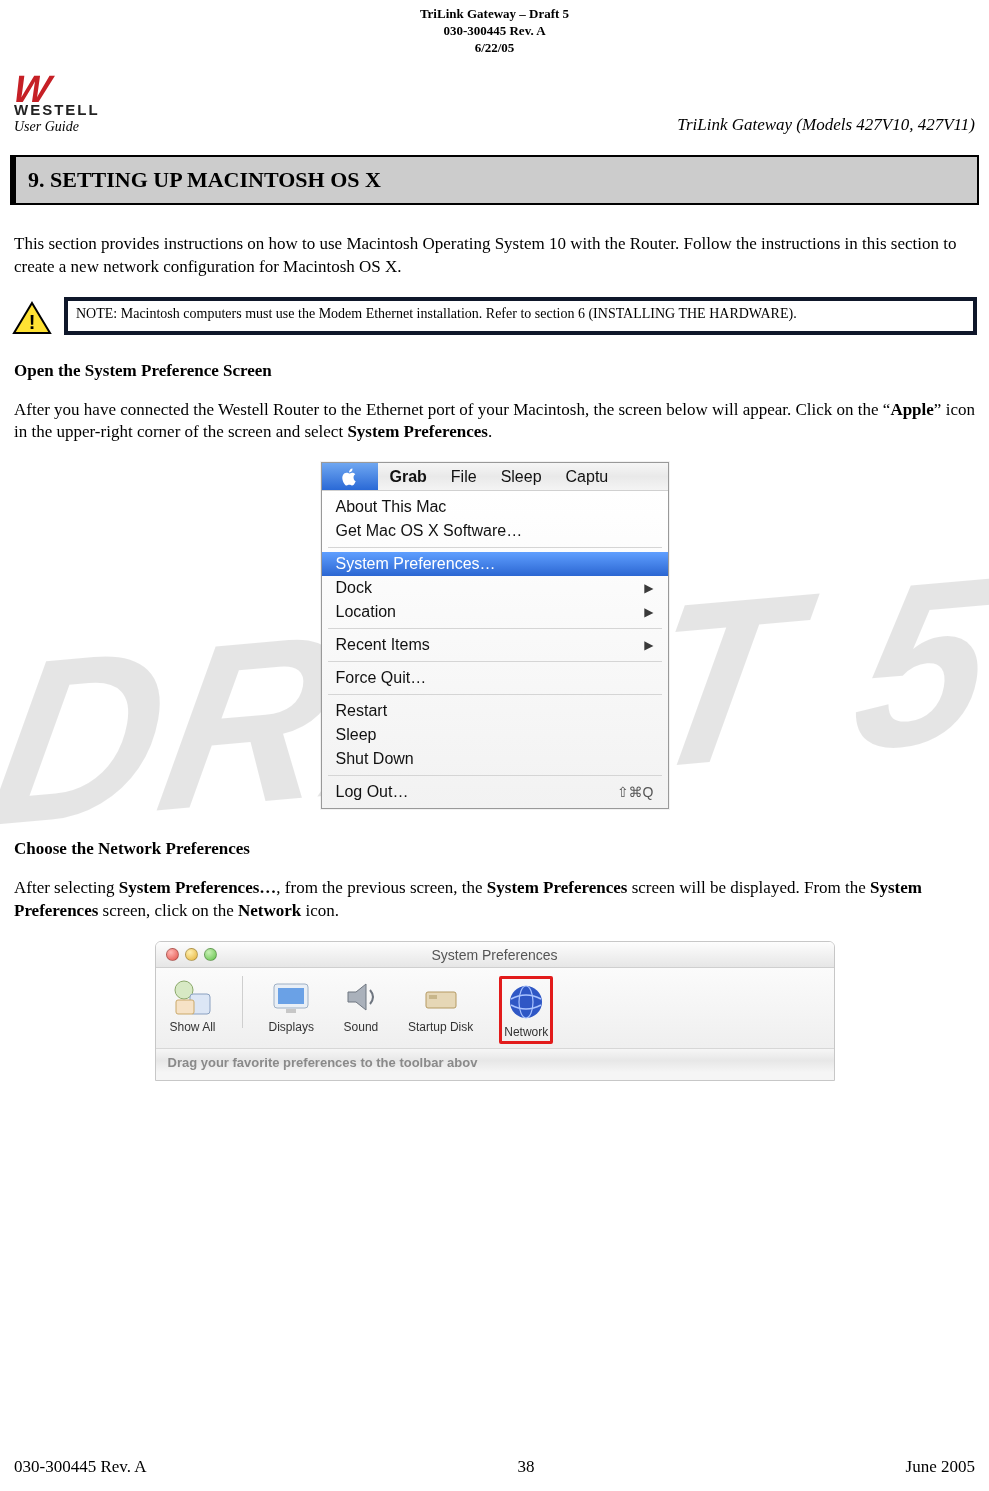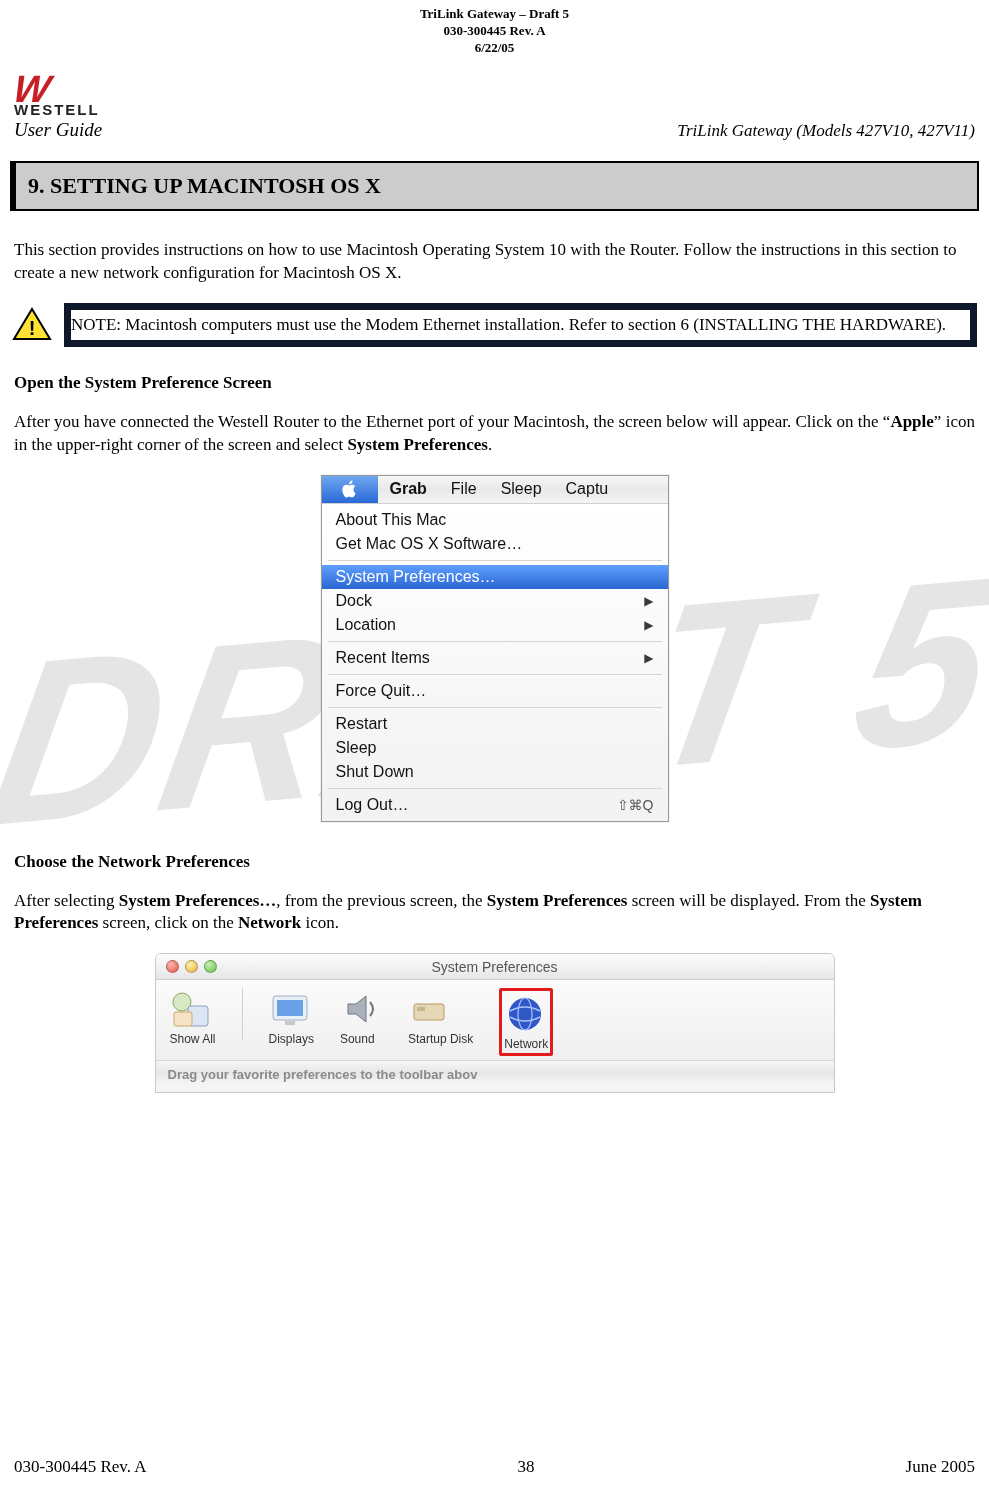--- a/index.html
+++ b/index.html
@@ -45,44 +45,44 @@
       transform: skewX(-10deg);
       margin-bottom: -6px;
     }
     .logo-name {
       font-family: Impact, Arial Black, sans-serif;
       font-weight: 900;
       font-size: 15px;
       letter-spacing: 2px;
       color: #222;
     }
-    .user-guide { font-style: italic; font-size: 19px; margin-top: 2px; }
+    .user-guide { font-style: italic; font-size: 14px; margin-top: 2px; }
     .models-title { font-style: italic; font-size: 17px; margin-left: 45px; }
 
     .section-header {
       border: 2px solid #000;
       border-left: 6px solid #000;
       background: #ccc;
       padding: 10px 12px;
       margin: 20px 0 28px 0;
       font-weight: bold;
       font-size: 22px;
     }
 
     .para { margin: 0 4px 18px 4px; line-height: 1.35; }
 
     .note-row { display: flex; align-items: stretch; gap: 12px; margin: 4px 2px 26px 2px; }
     .warn-triangle {
       width: 40px; height: 34px; flex: 0 0 auto; position: relative; margin-top: 4px;
     }
     .warn-triangle svg { width: 100%; height: 100%; }
     .note-box {
-      border: 7px solid #0f172a;
-      padding: 4px 0;
-      font-size: 17px;
+      border: 4px solid #0f172a;
+      padding: 4px 8px;
+      font-size: 14px;
       line-height: 1.3;
       flex: 1 1 auto;
     }
 
     .sub-heading { font-weight: bold; margin: 8px 4px 18px 4px; font-size: 17px; }
 
     
     .shot-center { display: flex; justify-content: center; margin: 18px 0 30px 0; }
     .apple-menu-wrap { width: 348px; background:#fff; border:1px solid #999;
       font-family: "Lucida Grande", "Helvetica Neue", Arial, sans-serif;
@@ -140,21 +140,21 @@
     .tl-yellow{background:radial-gradient(circle at 35% 30%,#fff0b0,#e5b238);}
     .tl-green{background:radial-gradient(circle at 35% 30%,#c7f0b4,#63c24a);}
     .sp-titlebar .title { position:absolute; left:0; right:0; text-align:center; color:#555; font-size:14px; }
 
     .sp-toolbar {
       display:flex; align-items:flex-start; gap: 26px;
       padding: 8px 14px 4px 14px;
       border-bottom:1px solid #d7d7d7;
       background: linear-gradient(#fbfbfb,#efefef);
     }
-    .tb-item { display:flex; flex-direction:column; align-items:flex-start; font-size:12px; color:#333; gap:2px;}
+    .tb-item { display:flex; flex-direction:column; align-items:center; font-size:12px; color:#333; gap:2px;}
     .tb-icon { width:42px; height:42px; display:flex; align-items:center; justify-content:center; }
     .tb-hl { border:3px solid #e21b1b; padding:2px; border-radius:2px;}
     .sep { width:1px; height:52px; background:#cfcfcf; }
 
     .sp-hint {
       color:#8a8a8a; font-size:13px; text-align:left;
       padding: 6px 12px 10px 12px;
       background: linear-gradient(#f6f6f6,#e7e7e7,#f5f5f5 75%);
       font-weight: bold;
     }

